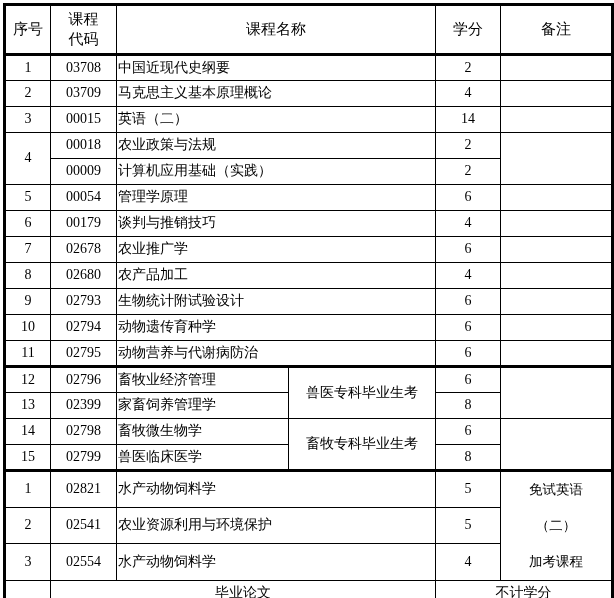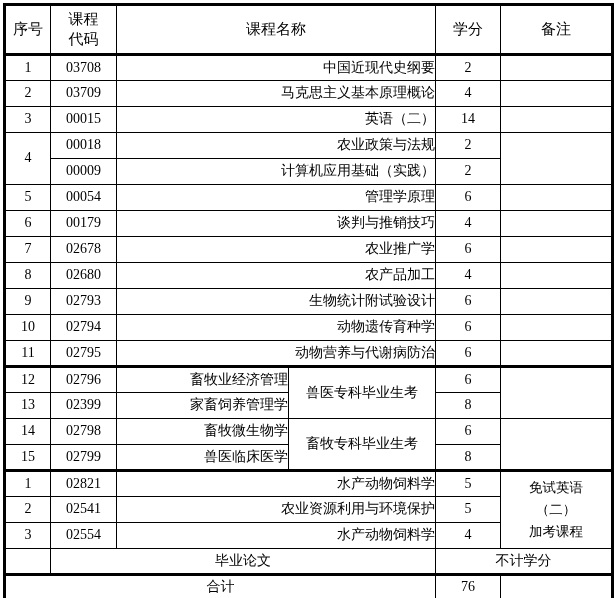--- a/index.html
+++ b/index.html
@@ -23,24 +23,24 @@
     font-weight: normal;
     text-align: center;
     vertical-align: middle;
     padding: 0;
     font-size: 14px;
     line-height: 1.3;
     height: 26px;
     overflow: hidden;
   }
   thead th { height: 50px; font-size: 15px; }
-  td.name { text-align: right; padding-left: 27px; }
+  td.name { text-align: left; padding-left: 1px; }
   .pre { white-space: pre-line; }
   tr.thick th, tr.thick td { border-top: 3px solid #000; }
-  td.remark-multi { line-height: 22px; font-size: 13.5px; margin-top: 44px; }
+  td.remark-multi { line-height: 36px; font-size: 13.5px; margin-top: 44px; }
 </style>
 </head>
 <body>
 
 <div class="sheet">
 <table class="course-table">
   <colgroup>
     <col style="width:46px">
         <col style="width:66px">
         <col style="width:172px">

